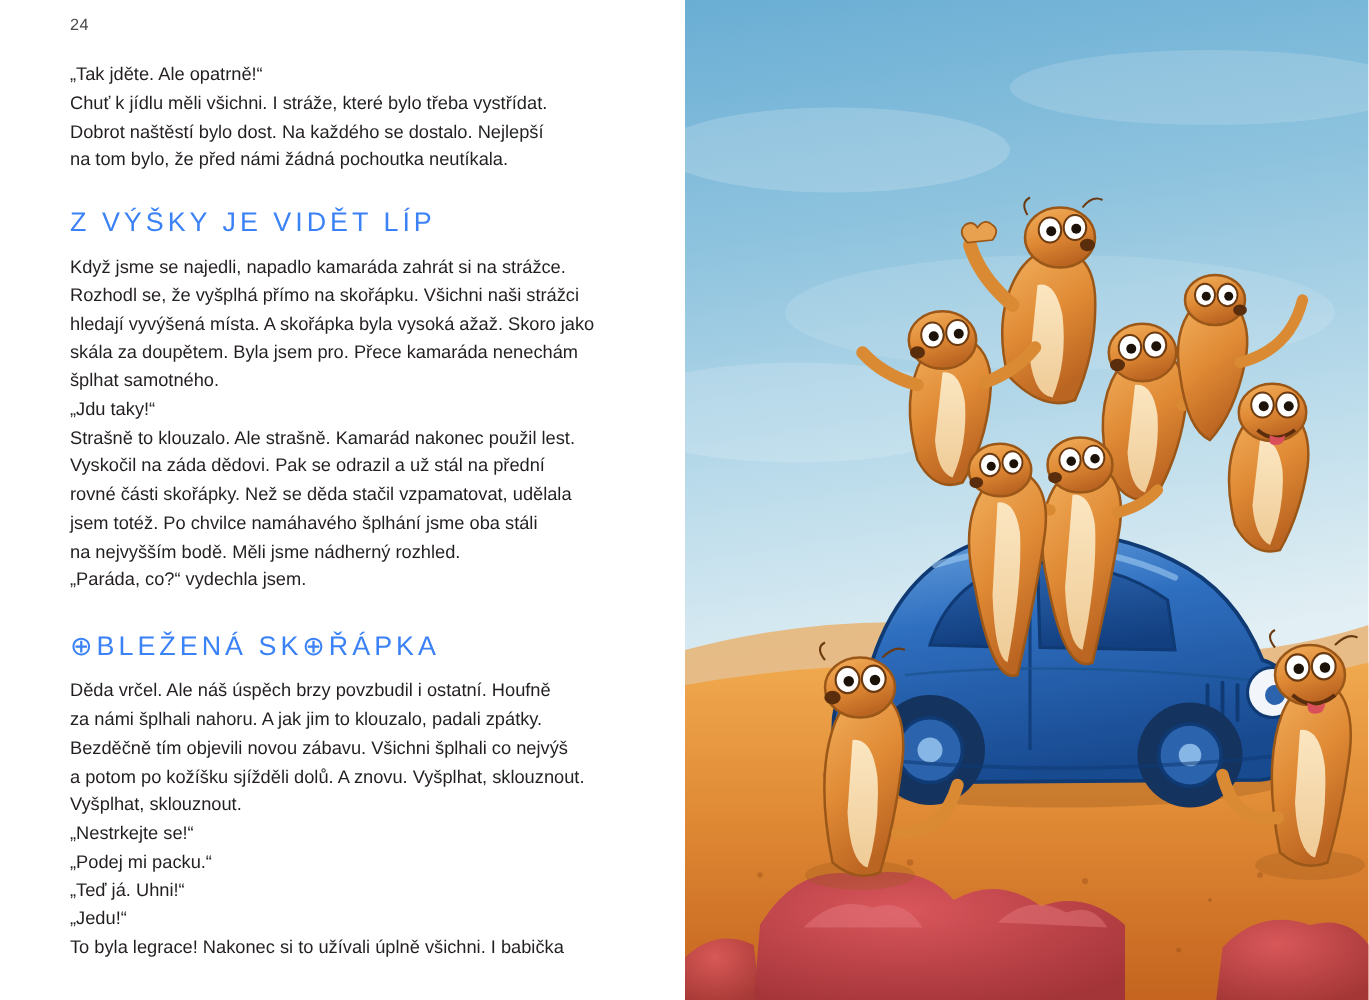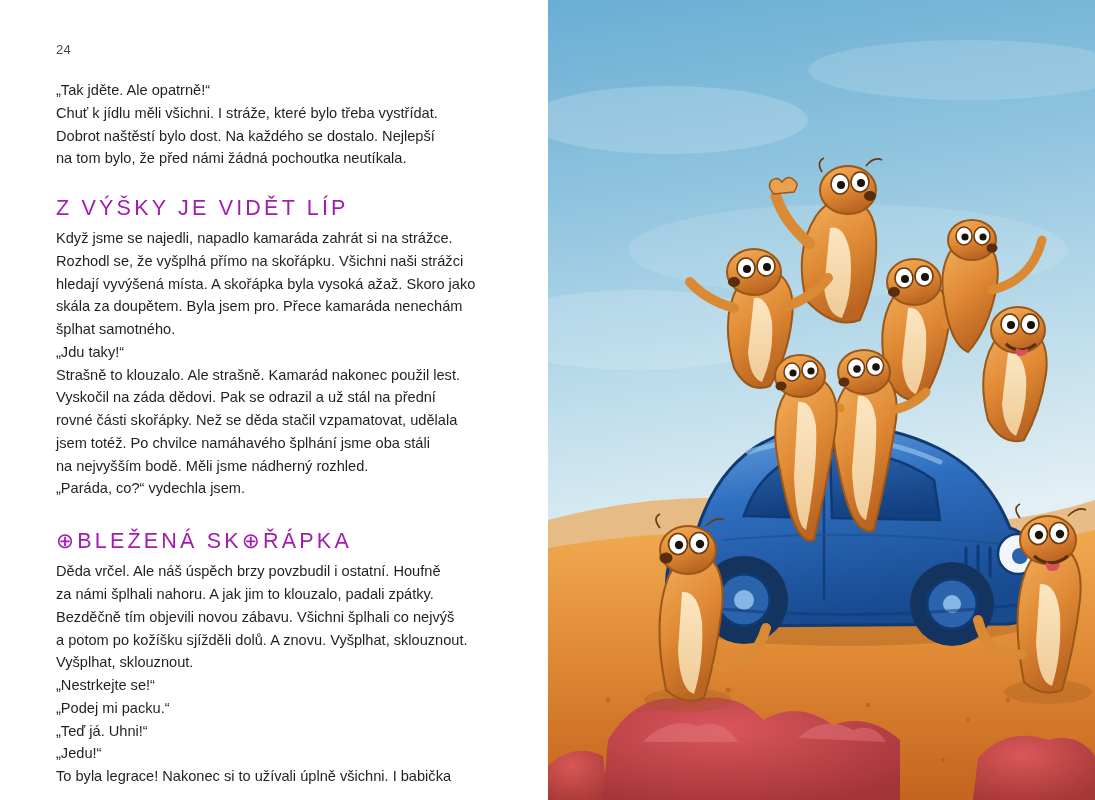--- a/index.html
+++ b/index.html
@@ -21,39 +21,39 @@
   }
 
   
   .text-page {
     position: absolute;
     left: 0;
     top: 0;
     width: 548px;
     height: 596px;
     box-sizing: border-box;
-    padding: 42px 40px 0 56px;
+    padding: 12px 40px 0 56px;
   }
   .folio {
     font-size: 13px;
     color: #4a4a4a;
     letter-spacing: 0.3px;
     margin-bottom: 22px;
   }
   .para {
     font-size: 14.6px;
     line-height: 1.56;
     color: #231f20;
-    margin: 0 0 0 0;
+    margin: 12px 0 0 0;
     white-space: pre-line;
   }
   .section-heading {
     font-size: 21.5px;
     letter-spacing: 3.2px;
-    color: #a21caf;
+    color: #3b82f6;
     margin: 26px 0 6px 0;
     font-weight: normal;
     white-space: pre;
   }
   .heading-2 {
     margin-top: 28px;
   }
 
   
   .art-page {

